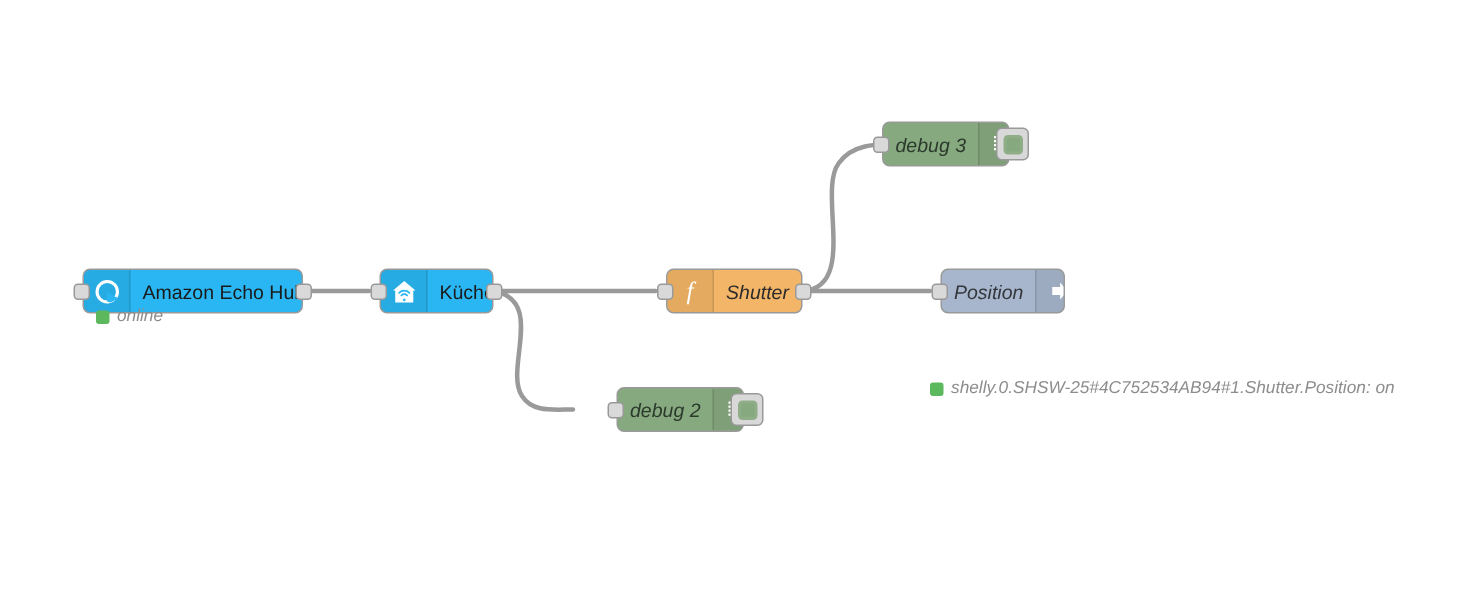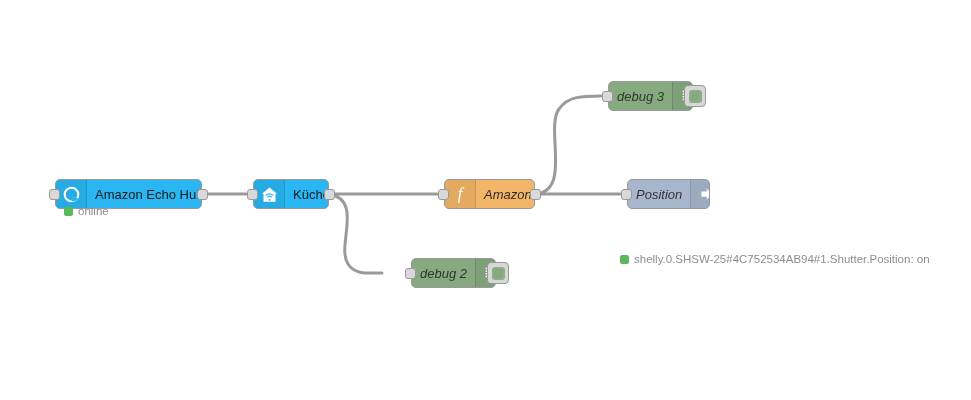--- a/index.html
+++ b/index.html
@@ -99,20 +99,21 @@
 
   
   .node-status {
     position: absolute;
     display: flex;
     align-items: center;
     gap: 5px;
     font-size: 11.5px;
     color: #8d8d8d;
     white-space: nowrap;
+    font-style: italic;
   }
   .status-dot {
     width: 9px;
     height: 9px;
     border-radius: 2px;
     background: #5cb85c;
     flex: 0 0 9px;
   }
 
   
@@ -203,42 +204,42 @@
   </div>
 
   <div class="node n-orange" style="left:444px; top:179px; width:91px;">
     <span class="port in"></span>
     <div class="node-inner">
       <div class="node-icon left">
         <svg width="20" height="20" viewBox="0 0 24 24">
           <text x="12" y="18.5" font-family="'Liberation Serif', serif" font-size="20" font-style="italic" fill="#ffffff" text-anchor="middle">f</text>
         </svg>
       </div>
-      <div class="node-label italic">Amazon</div>
+      <div class="node-label italic">Shutter</div>
     </div>
     <span class="port out"></span>
   </div>
 
   <div class="node n-slate" style="left:627px; top:179px; width:83px;">
     <span class="port in"></span>
     <div class="node-inner">
       <div class="node-label italic">Position</div>
       <div class="node-icon right">
         <svg width="18" height="18" viewBox="0 0 24 24">
           <path d="M 6 8.5 L 13 8.5 L 13 4.5 L 19.5 12 L 13 19.5 L 13 15.5 L 6 15.5 Z" fill="#ffffff"></path>
         </svg>
       </div>
     </div>
   </div>
   <div class="node-status" style="left:620px; top:205px;margin-top:48px;">
     <span class="status-dot"></span>
     <span>shelly.0.SHSW-25#4C752534AB94#1.Shutter.Position: on</span>
   </div>
 
-  <div class="node n-green" style="left:608px; top:81px; width:85px;">
+  <div class="node n-green" style="left:588px; top:81px; width:85px;">
     <span class="port in"></span>
     <div class="node-inner">
       <div class="node-label italic">debug 3</div>
       <div class="node-icon right">
         <svg width="16" height="16" viewBox="0 0 24 24">
           <rect x="4" y="4" width="16" height="2.3" fill="#ffffff"></rect>
           <rect x="4" y="8" width="16" height="2.3" fill="#ffffff"></rect>
           <rect x="4" y="12" width="16" height="2.3" fill="#ffffff"></rect>
           <rect x="4" y="16" width="11" height="2.3" fill="#ffffff"></rect>
         </svg>

